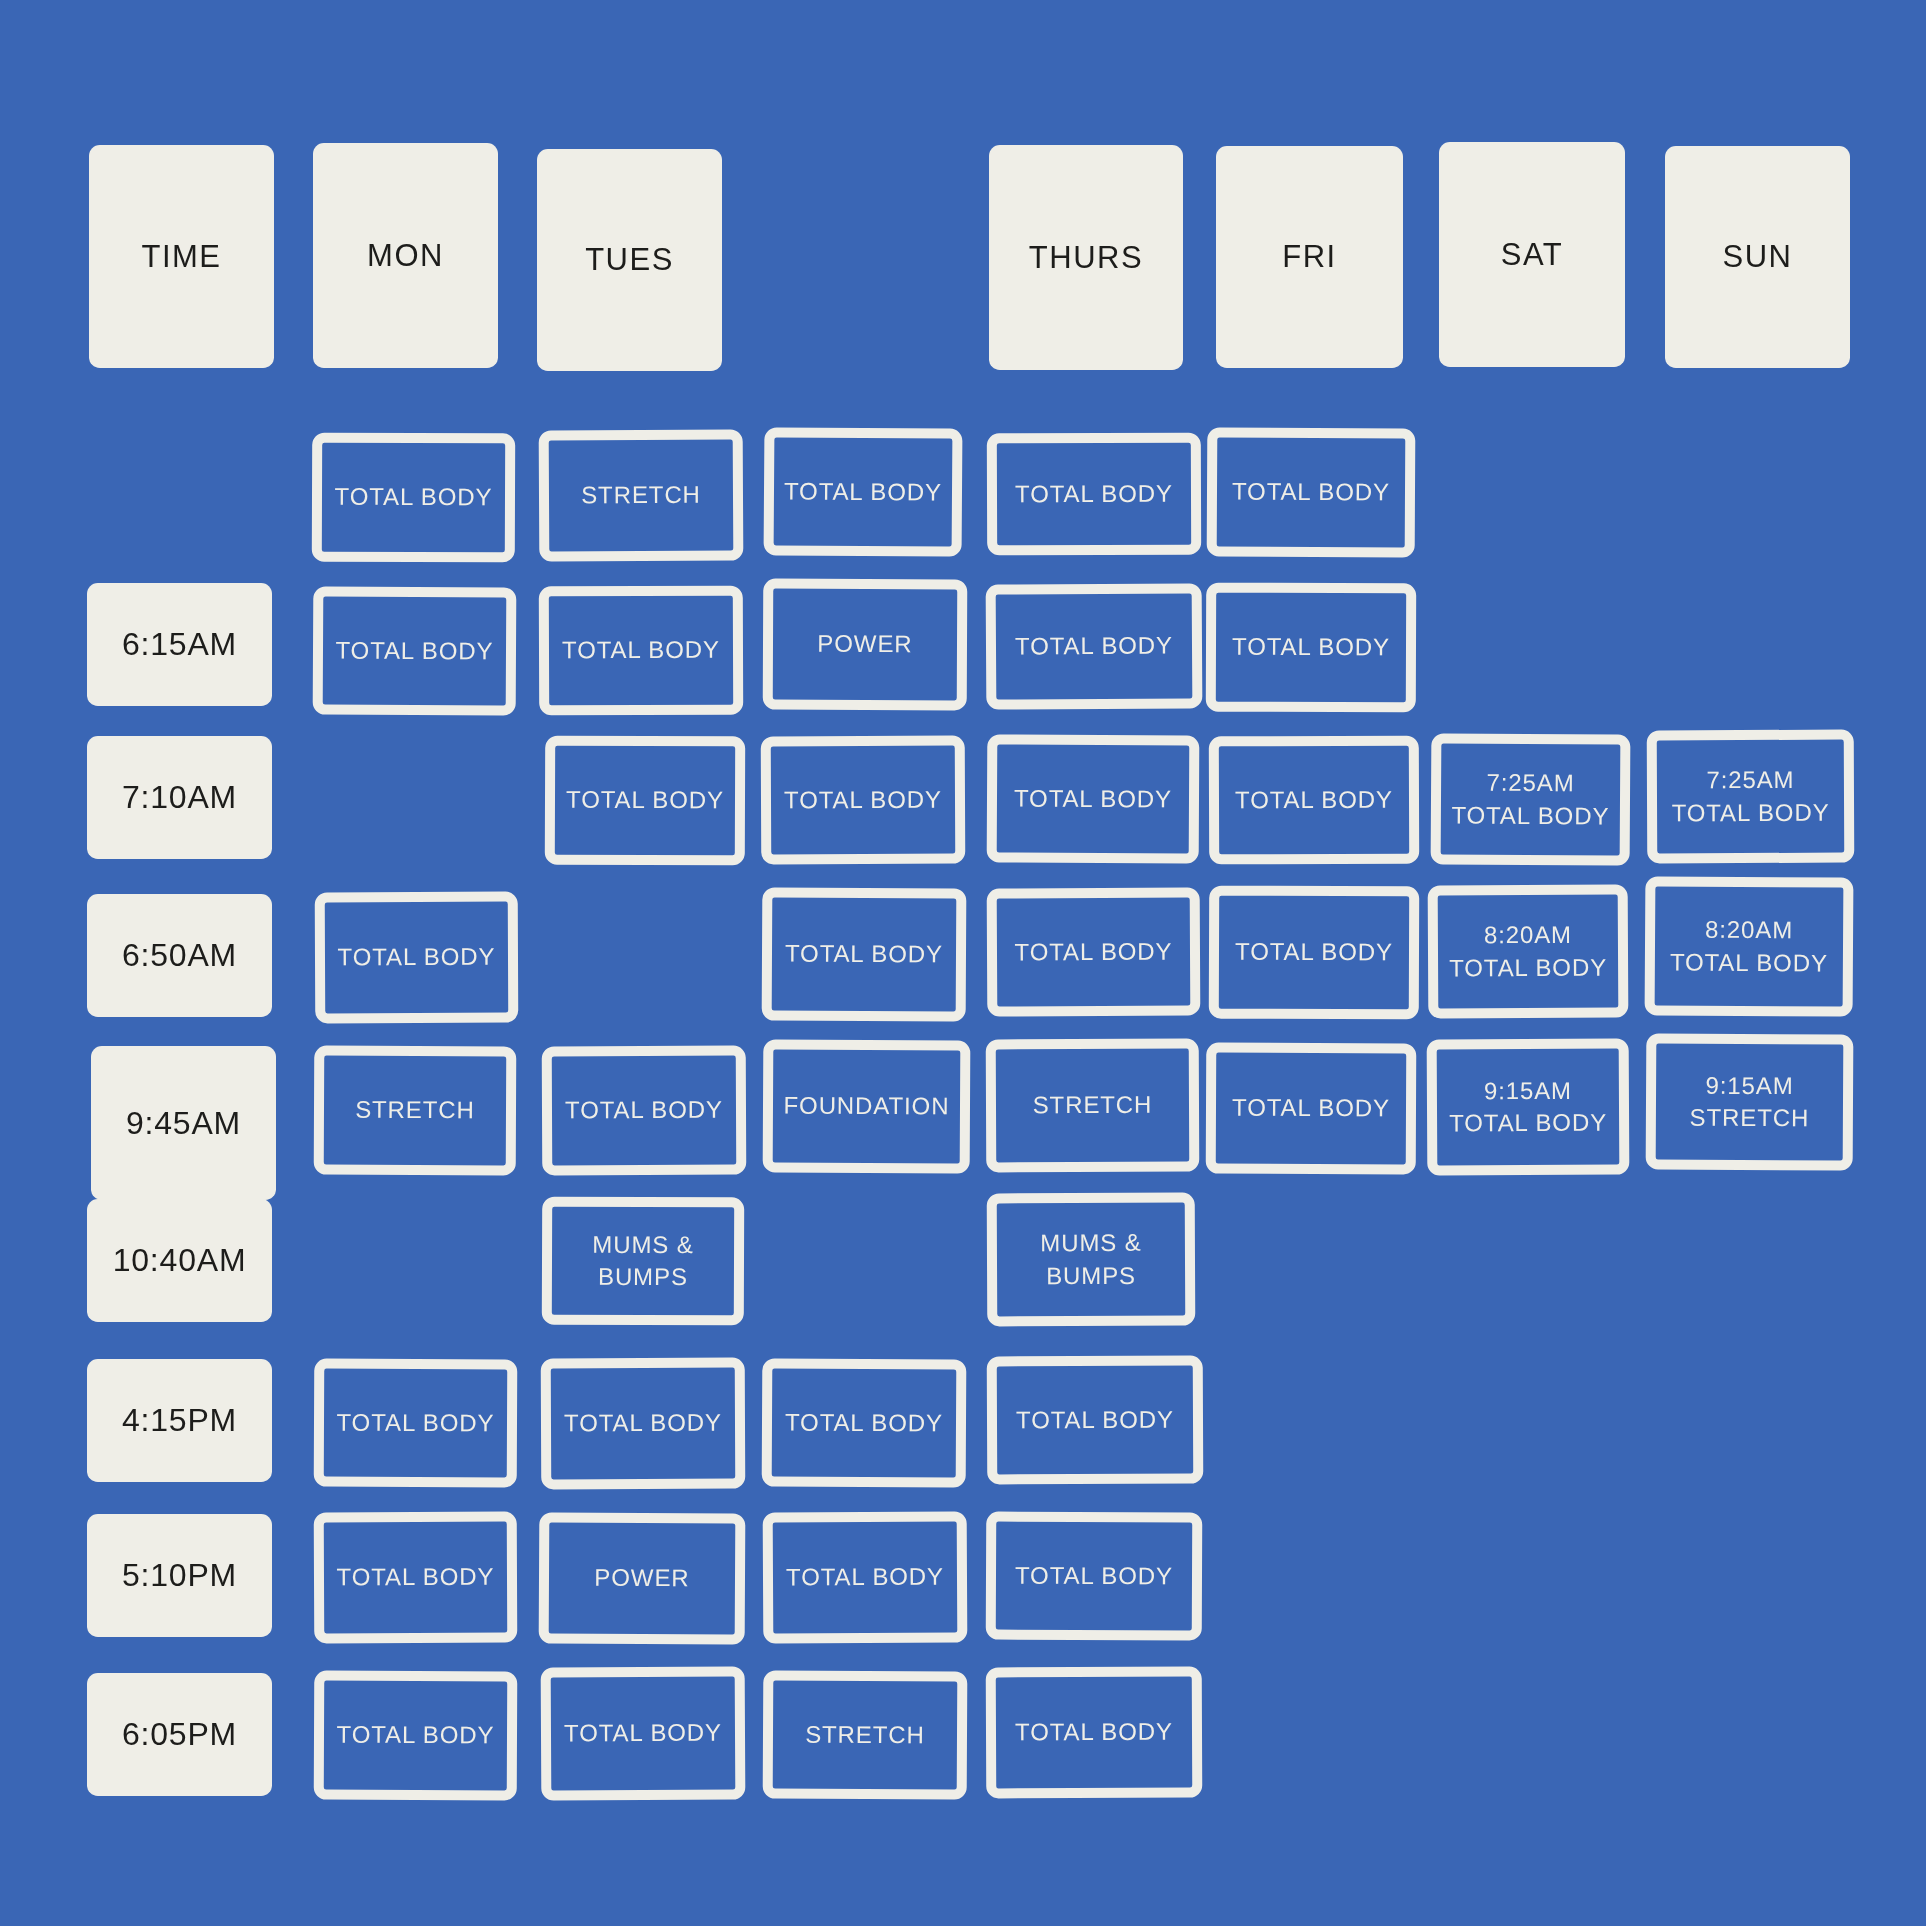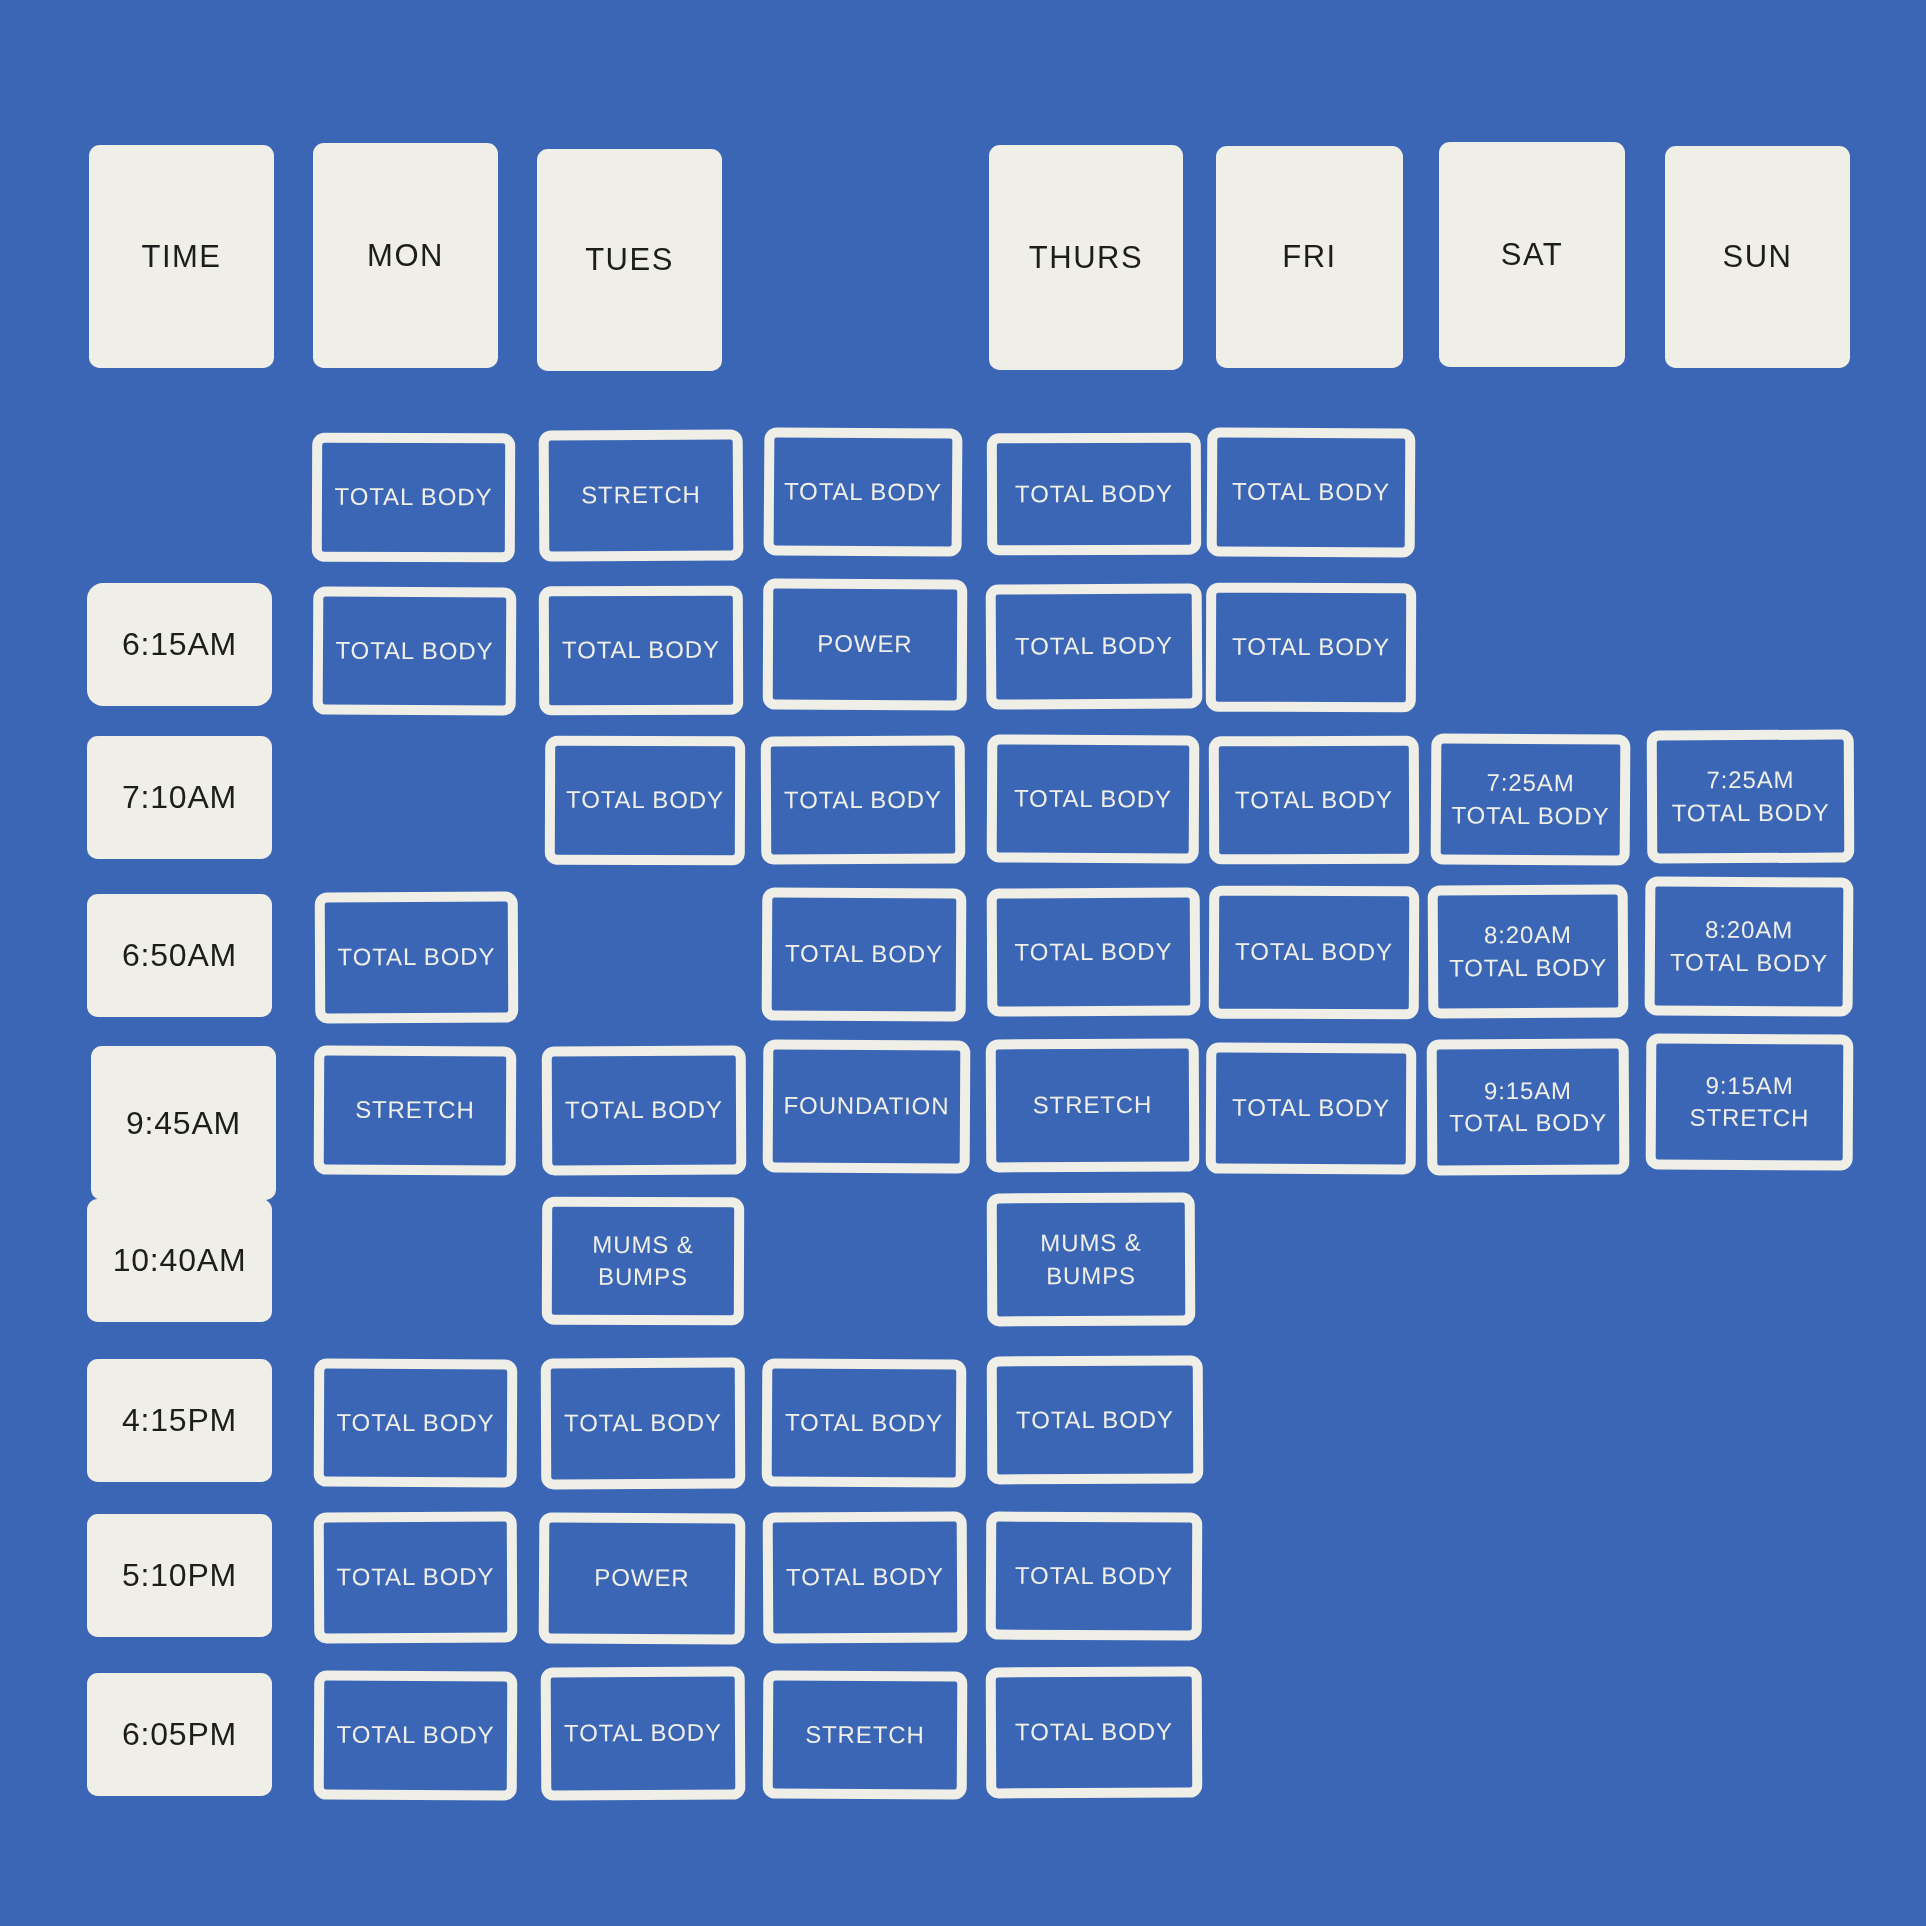--- a/index.html
+++ b/index.html
@@ -83,21 +83,21 @@
 <body>
 
 <div id="schedule-root">
     <div class="header-cell" style="left: 89px; top: 145px; width: 185px; height: 223px;">TIME</div>
     <div class="header-cell" style="left: 313px; top: 143px; width: 185px; height: 225px;">MON</div>
     <div class="header-cell" style="left: 537px; top: 149px; width: 185px; height: 222px;">TUES</div>
     <div class="header-cell" style="left: 989px; top: 145px; width: 194px; height: 225px;">THURS</div>
     <div class="header-cell" style="left: 1216px; top: 146px; width: 187px; height: 222px;">FRI</div>
     <div class="header-cell" style="left: 1439px; top: 142px; width: 186px; height: 225px;">SAT</div>
     <div class="header-cell" style="left: 1665px; top: 146px; width: 185px; height: 222px;">SUN</div>
-    <div class="time-cell" style="left: 87px; top: 583px; width: 185px; height: 123px; border-radius: 16px;">6:15AM</div>
+    <div class="time-cell" style="left: 87px; top: 583px; width: 185px; height: 123px;">6:15AM</div>
     <div class="time-cell" style="left: 87px; top: 736px; width: 185px; height: 123px;">7:10AM</div>
     <div class="time-cell" style="left: 87px; top: 894px; width: 185px; height: 123px;">6:50AM</div>
     <div class="time-cell" style="left: 91px; top: 1046px; width: 185px; height: 154px; text-align: center;">9:45AM</div>
     <div class="time-cell" style="left: 87px; top: 1199px; width: 185px; height: 123px;">10:40AM</div>
     <div class="time-cell" style="left: 87px; top: 1359px; width: 185px; height: 123px;">4:15PM</div>
     <div class="time-cell" style="left: 87px; top: 1514px; width: 185px; height: 123px;">5:10PM</div>
     <div class="time-cell" style="left: 87px; top: 1673px; width: 185px; height: 123px;">6:05PM</div>
     <div class="class-cell" style="left: 312px; top: 433px; width: 203px; height: 129px; transform: rotate(0.2deg);">
       <span class="cell-name">TOTAL BODY</span>
     </div>

